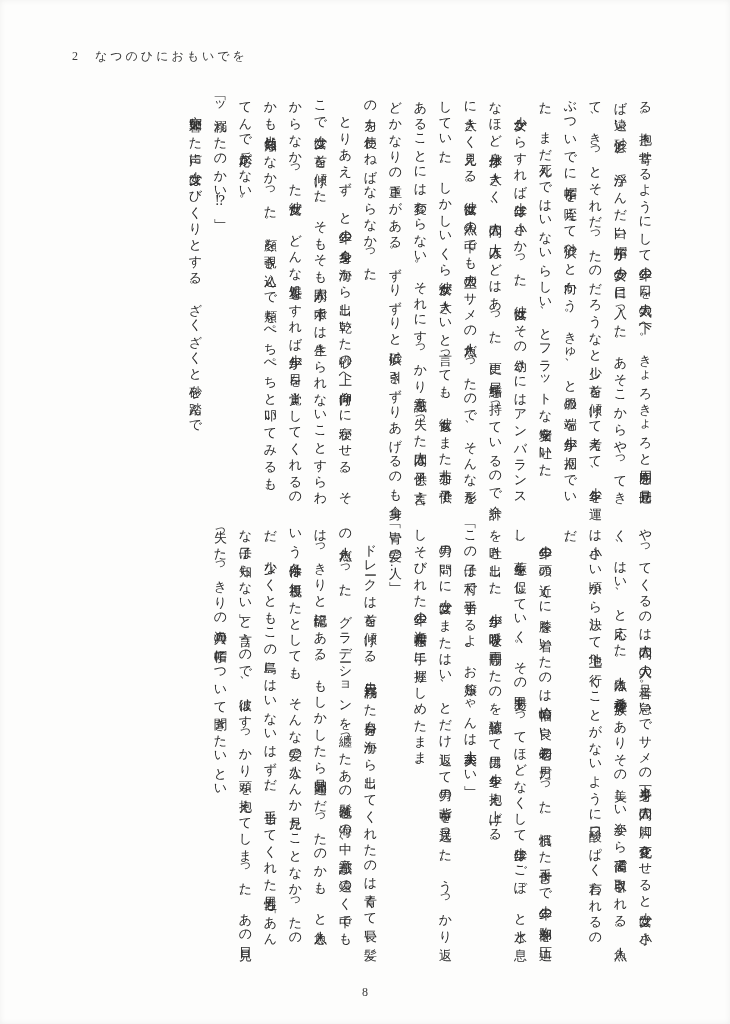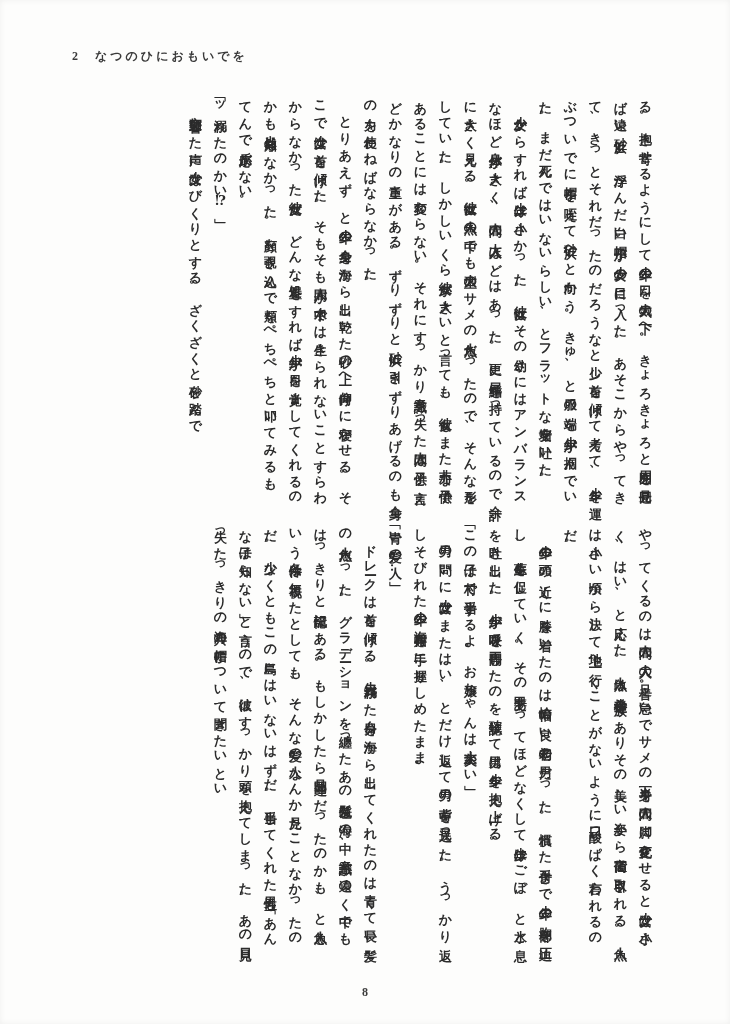--- a/index.html
+++ b/index.html
@@ -9,21 +9,20 @@
   }
   .page {
     position: relative;
     width: 730px;
     height: 1024px;
     background: #fdfdfc;
     box-shadow: inset 0 0 6px rgba(0,0,0,0.06);
     overflow: hidden;
     font-family: "Liberation Serif", "DejaVu Serif", serif;
     color: #2b2b2b;
-    font-weight: bold;
   }
   .running-header {
     position: absolute;
     top: 48px;
     left: 72px;
     font-size: 12px;
     letter-spacing: 3px;
     color: #3a3a3a;
     white-space: nowrap;
   }

